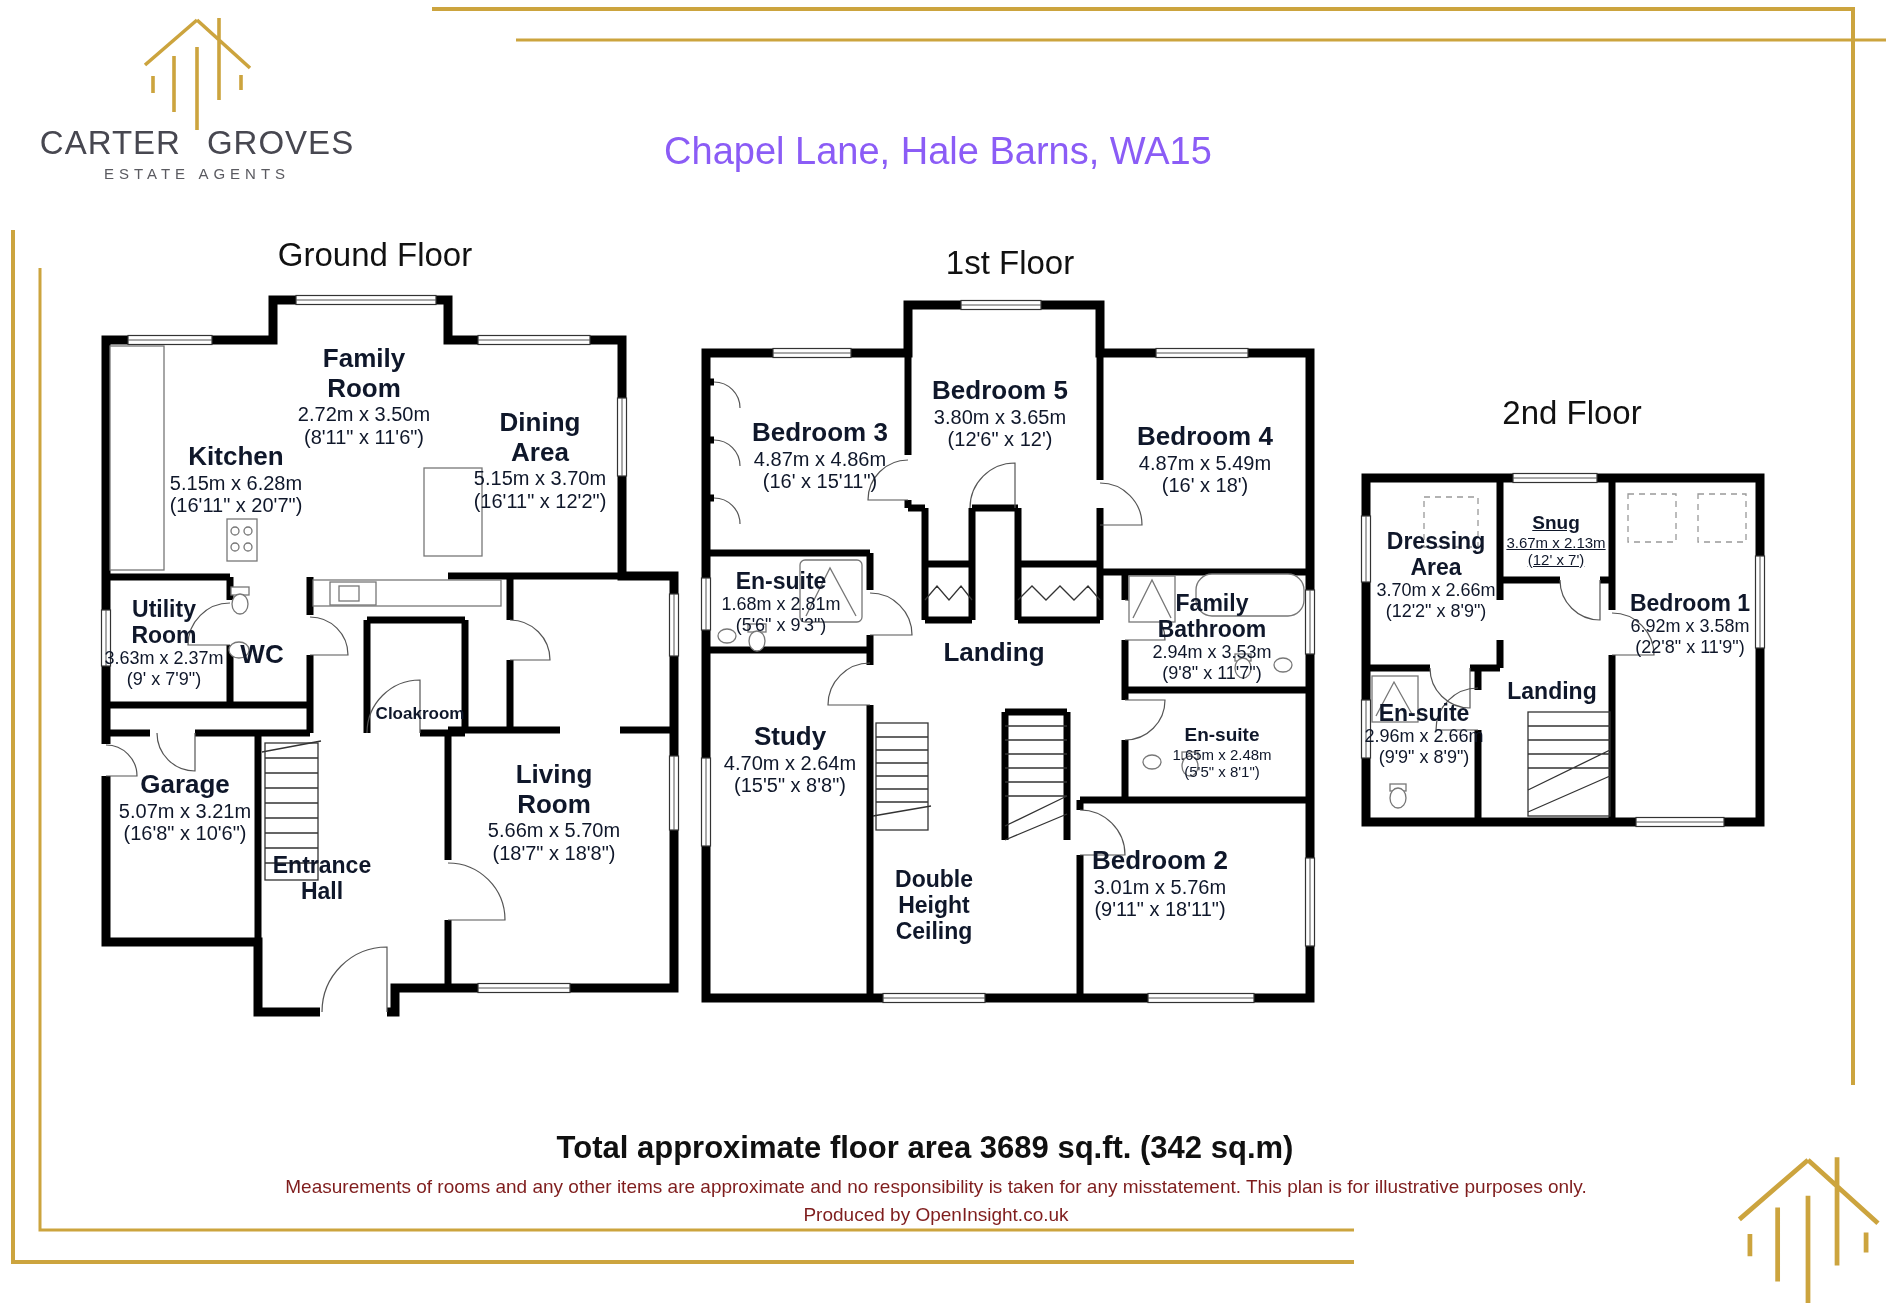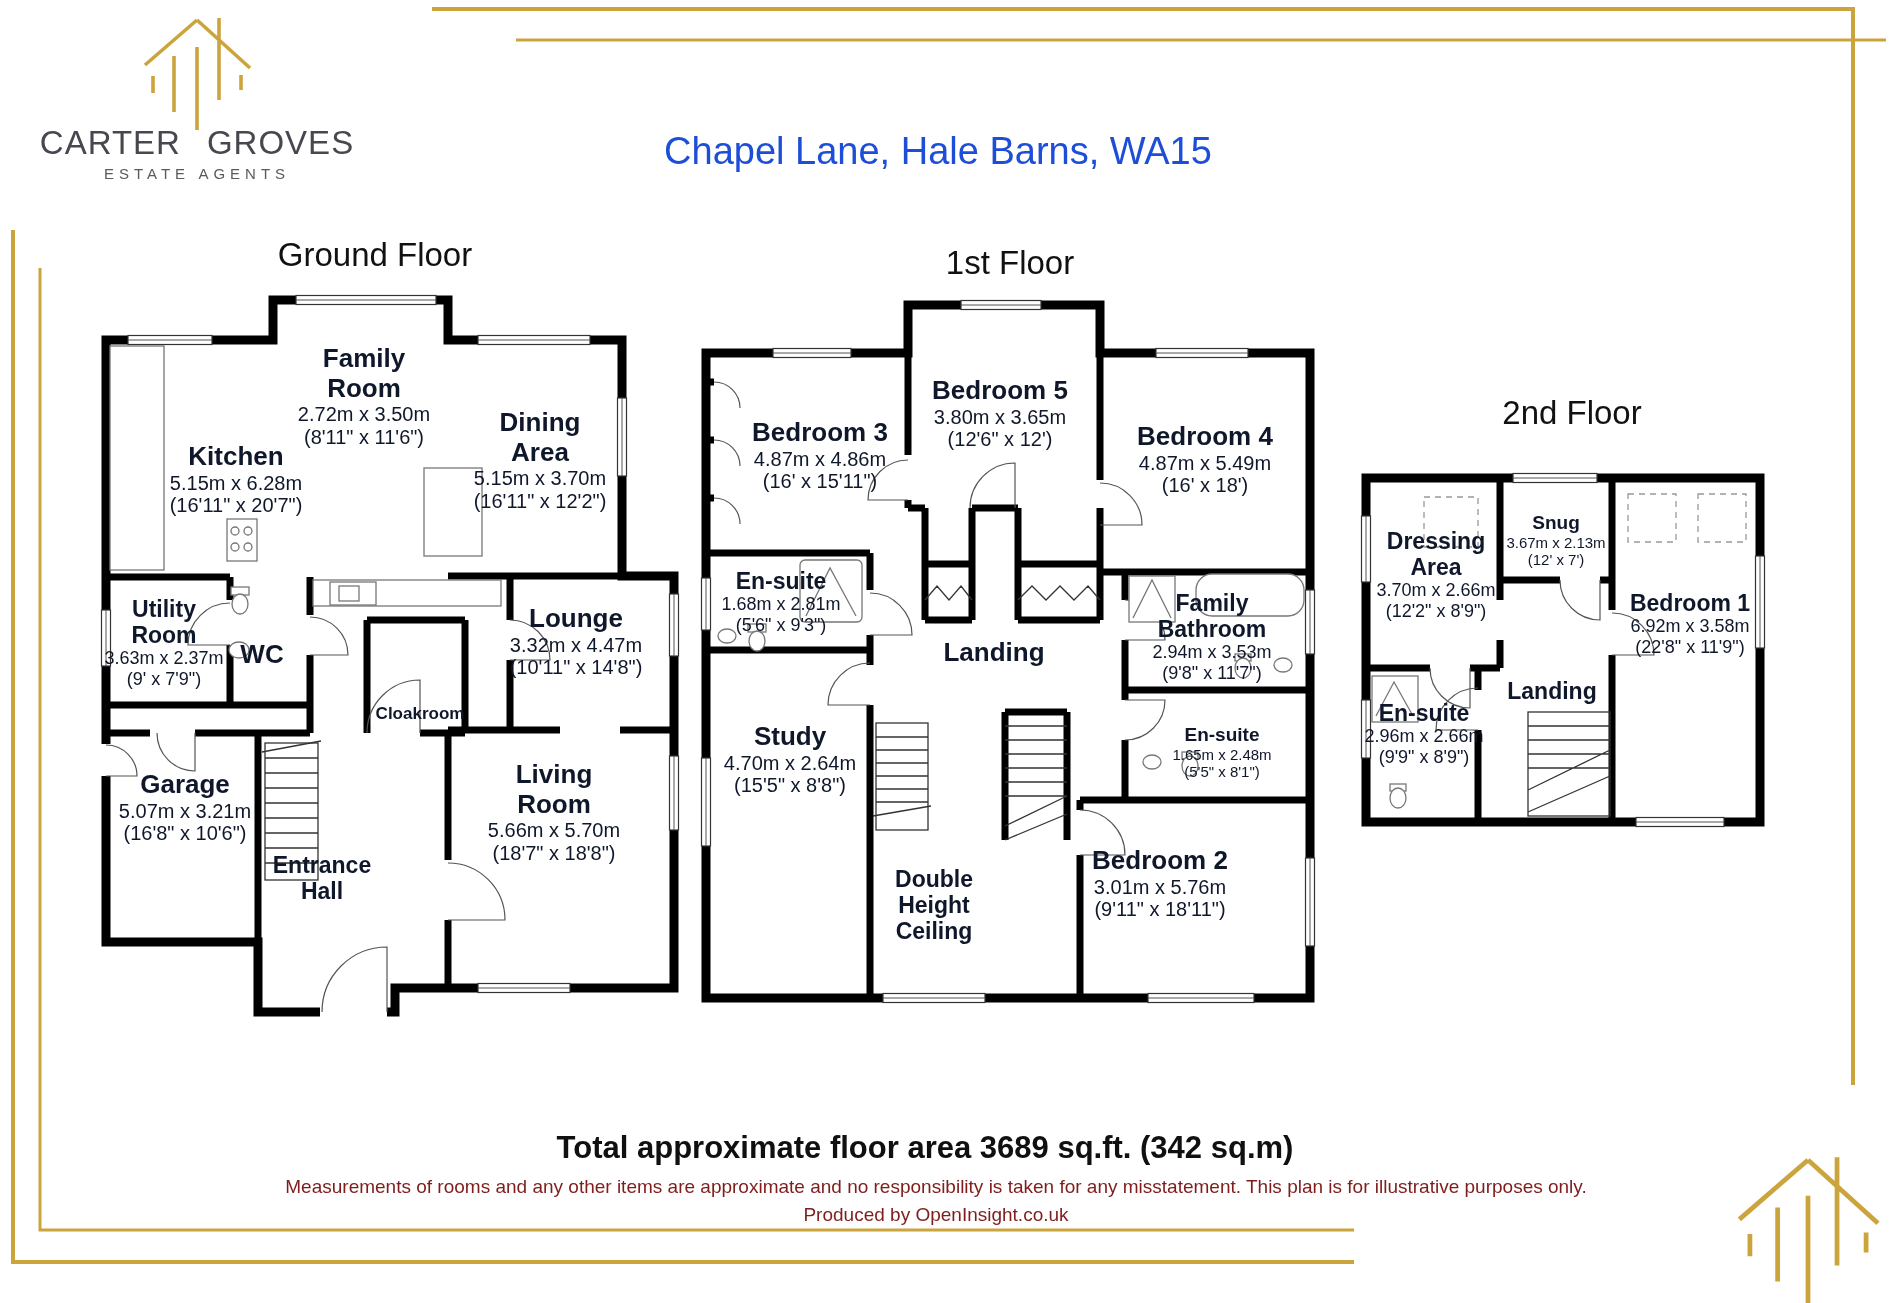--- a/index.html
+++ b/index.html
@@ -13,21 +13,21 @@
   .fx{stroke:#777;stroke-width:1.3;fill:#fff;}
   .fxn{stroke:#777;stroke-width:1.3;fill:none;}
   .win{fill:#fff;stroke:#333;stroke-width:1.2;}
   .winm{stroke:#555;stroke-width:1;fill:none;}
   .dash{stroke:#999;stroke-width:1.3;fill:none;stroke-dasharray:6 5;}
   .gold{fill:none;}
   .abs{position:absolute;}
   .ctr{transform:translateX(-50%);text-align:center;}
   #brand-text{display:flex;gap:26px;font-size:33px;letter-spacing:1px;color:#474750;font-weight:400;white-space:nowrap;}
   #brand-tag{font-size:15px;letter-spacing:5px;color:#5a5a60;white-space:nowrap;}
-  #main-title{font-size:38px;color:#1d4ed8;white-space:nowrap;font-weight:400;}
+  #main-title{font-size:38px;color:#8b5cf6;white-space:nowrap;font-weight:400;}
   .f-title{font-size:33px;color:#111;white-space:nowrap;font-weight:400;}
   .room{color:#0f172a;line-height:1.14;white-space:nowrap;}
   .room .nm{font-weight:700;}
   .lg .nm{font-size:26px;} .lg .dm{font-size:20px;}
   .md .nm{font-size:23px;} .md .dm{font-size:18px;}
   .sm .nm{font-size:19px;} .sm .dm{font-size:15px;}
   .xs .nm{font-size:17px;}
   #footer-total{font-size:31px;font-weight:600;color:#101010;white-space:nowrap;}
   #footer-disclaimer,#footer-produced{font-size:19px;color:#7f1d1d;white-space:nowrap;}
 </style>
@@ -230,25 +230,20 @@
   <div class="nm">Room</div>
   <div class="dm">3.63m x 2.37m</div>
   <div class="dm">(9' x 7'9")</div>
 </div>
 <div class="abs ctr room lg" style="left:262px;top:640px;">
   <div class="nm">WC</div>
 </div>
 <div class="abs ctr room xs" style="left:420px;top:704px;">
   <div class="nm">Cloak­room</div>
 </div>
-<div class="abs ctr room lg" style="left:576px;top:604px;">
-  <div class="nm">Lounge</div>
-  <div class="dm">3.32m x 4.47m</div>
-  <div class="dm">(10'11" x 14'8")</div>
-</div>
 <div class="abs ctr room lg" style="left:185px;top:770px;">
   <div class="nm">Garage</div>
   <div class="dm">5.07m x 3.21m</div>
   <div class="dm">(16'8" x 10'6")</div>
 </div>
 <div class="abs ctr room md" style="left:322px;top:852px;">
   <div class="nm">Entrance</div>
   <div class="nm">Hall</div>
 </div>
 <div class="abs ctr room lg" style="left:506px;top:760px;margin-left:48px;">
@@ -307,21 +302,21 @@
   <div class="nm">Height</div>
   <div class="nm">Ceiling</div>
 </div>
 
 <div class="abs ctr room md" style="left:1436px;top:528px;">
   <div class="nm">Dressing</div>
   <div class="nm">Area</div>
   <div class="dm">3.70m x 2.66m</div>
   <div class="dm">(12'2" x 8'9")</div>
 </div>
-<div class="abs ctr room sm" style="left:1556px;top:512px;">
+<div class="abs ctr room sm" style="left:1556px;top:512px;text-decoration:underline;">
   <div class="nm">Snug</div>
   <div class="dm">3.67m x 2.13m</div>
   <div class="dm">(12' x 7')</div>
 </div>
 <div class="abs ctr room md" style="left:1690px;top:590px;">
   <div class="nm">Bedroom 1</div>
   <div class="dm">6.92m x 3.58m</div>
   <div class="dm">(22'8" x 11'9")</div>
 </div>
 <div class="abs ctr room md" style="left:1424px;top:700px;">

